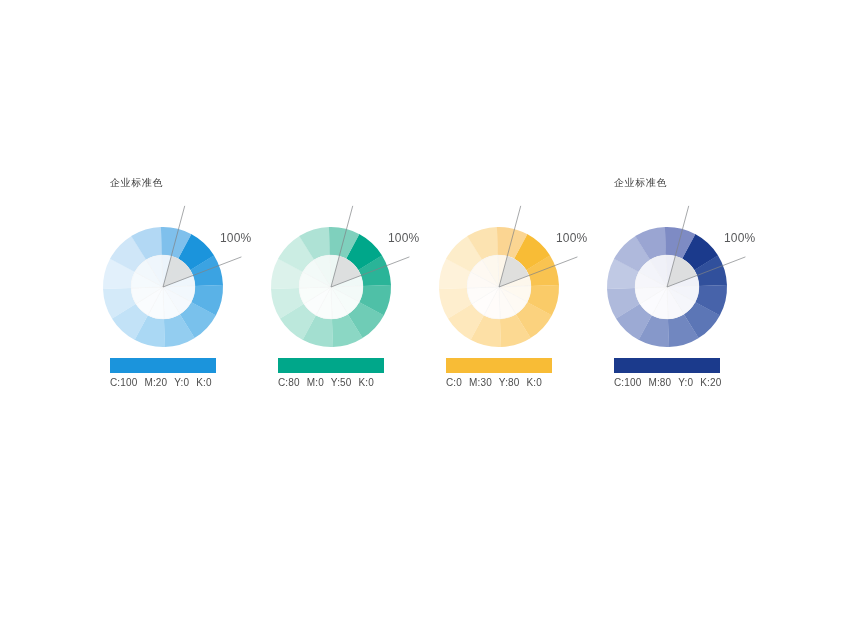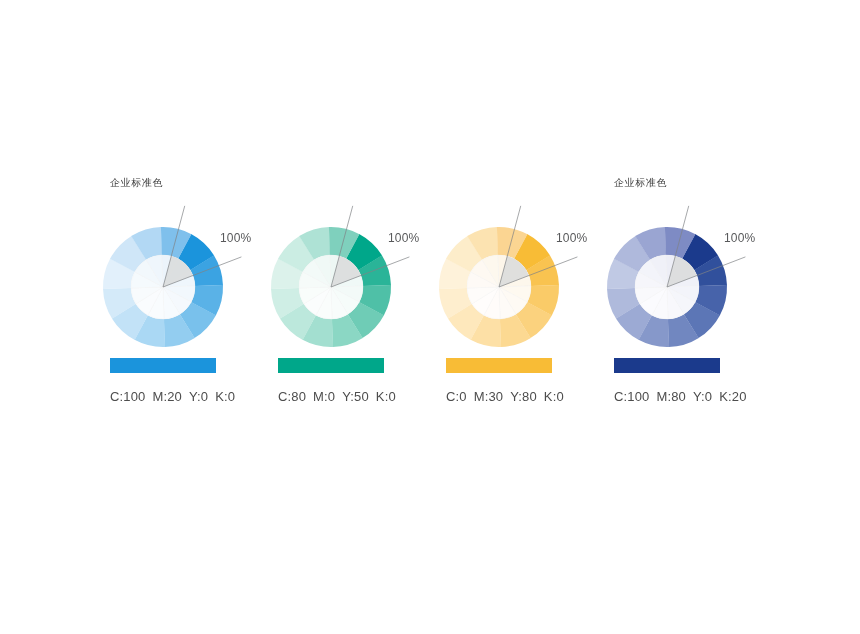--- a/index.html
+++ b/index.html
@@ -70,22 +70,22 @@
   .color-bar {
     position: absolute;
     left: 0px;
     top: 136px;
     width: 106px;
     height: 15px;
   }
   .cmyk-caption {
     position: absolute;
     left: 0px;
-    top: 167px;
-    font-size: 13px;
+    top: 155px;
+    font-size: 10px;
     color: #4d4d4d;
     white-space: nowrap;
     letter-spacing: 0.15px;
   }
   .cmyk-caption span { margin-right: 7px; }
   .cmyk-caption span:last-child { margin-right: 0; }
 </style>
 </head>
 <body>
 

